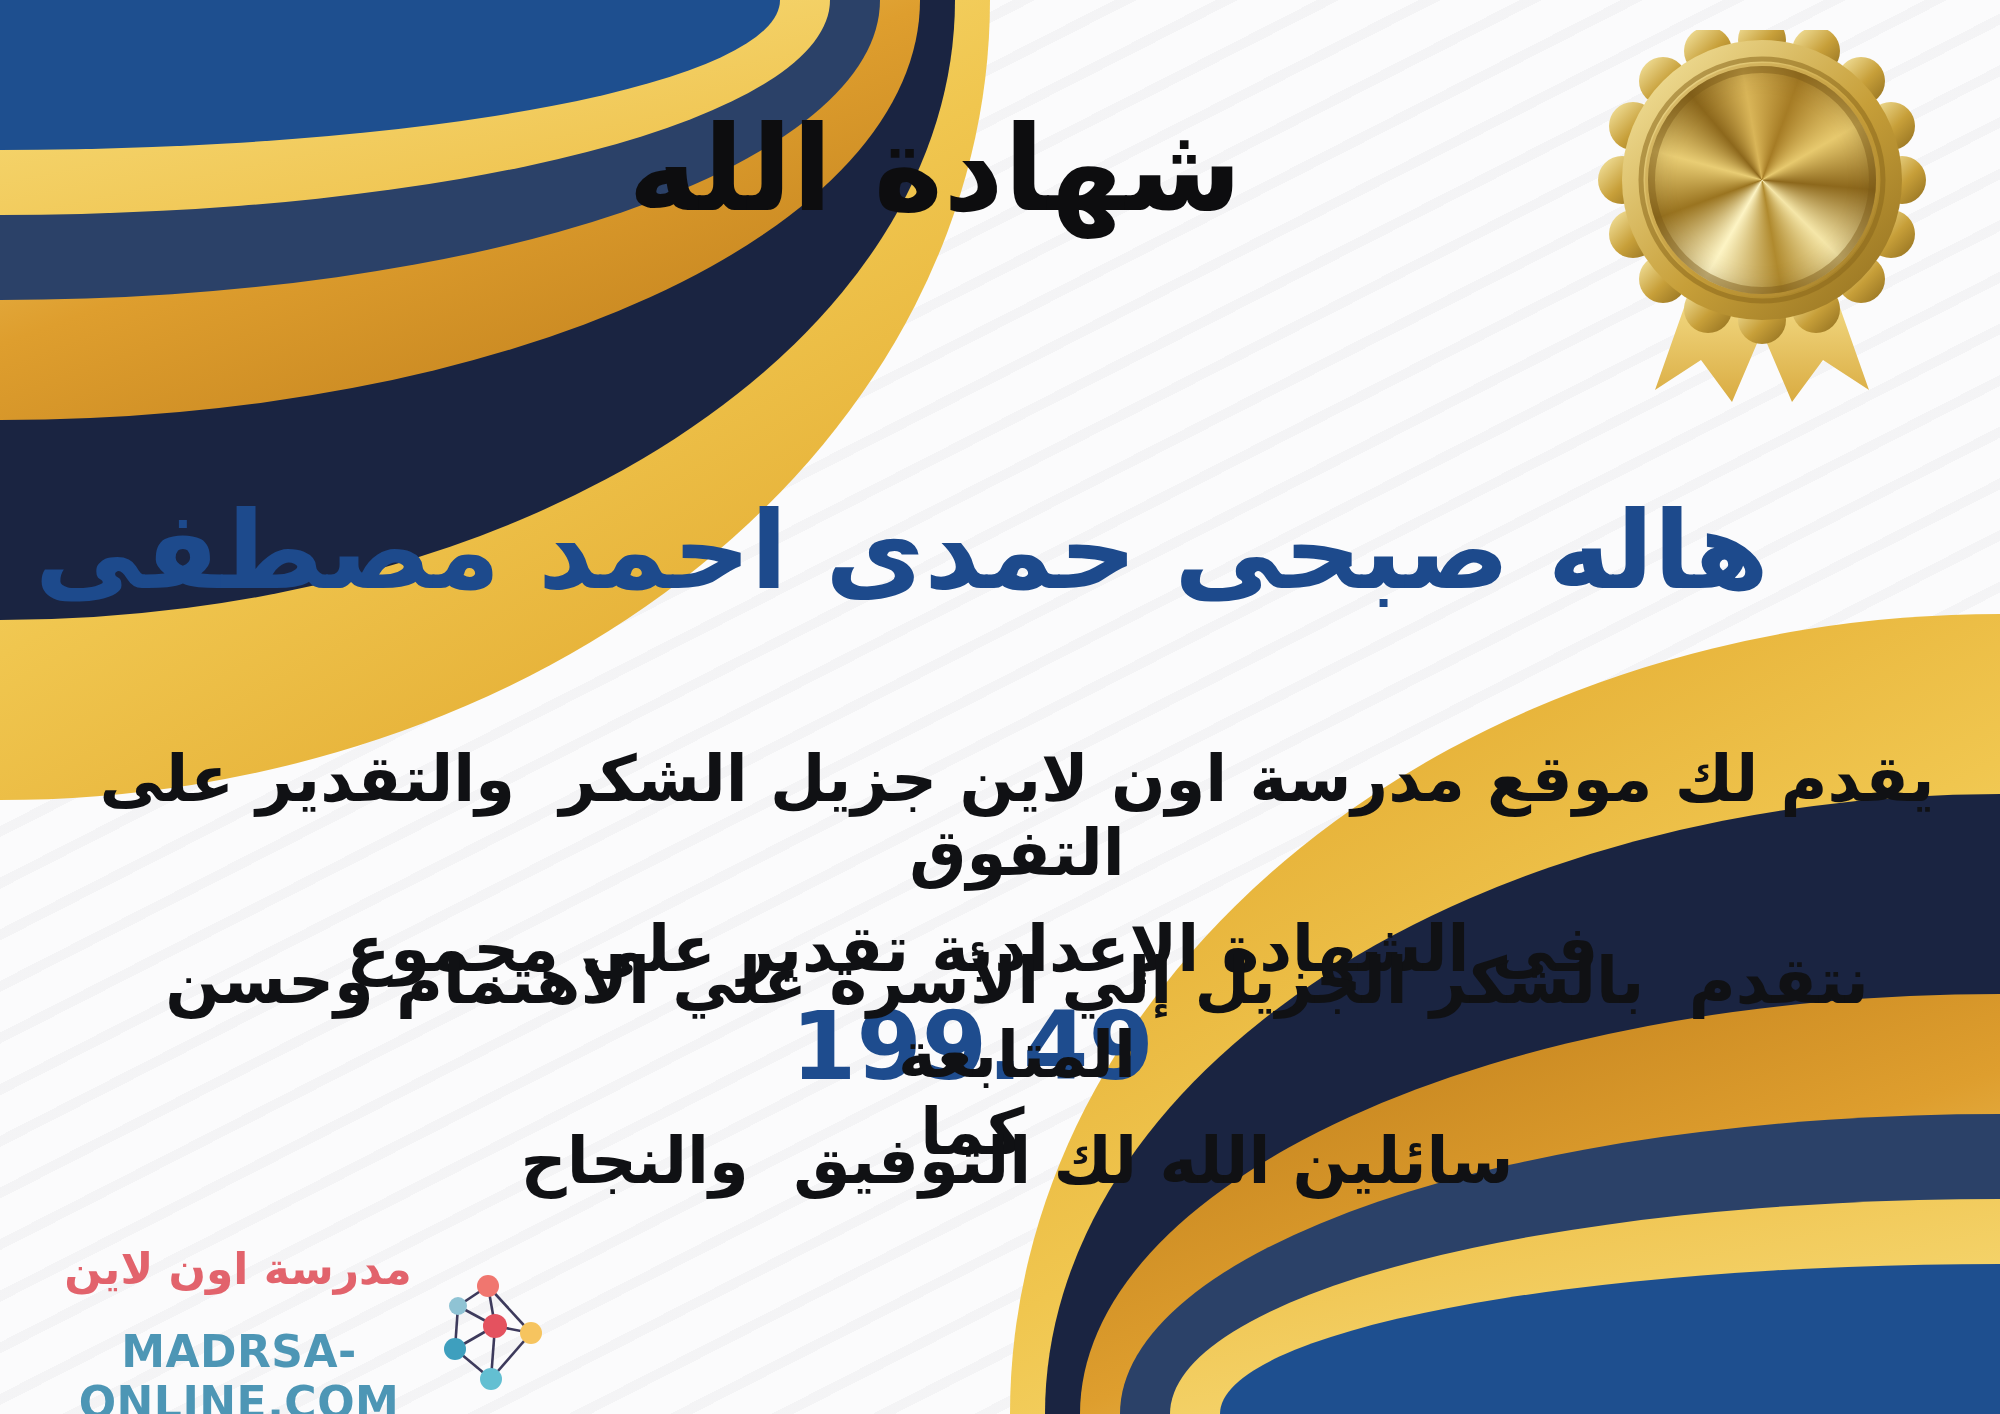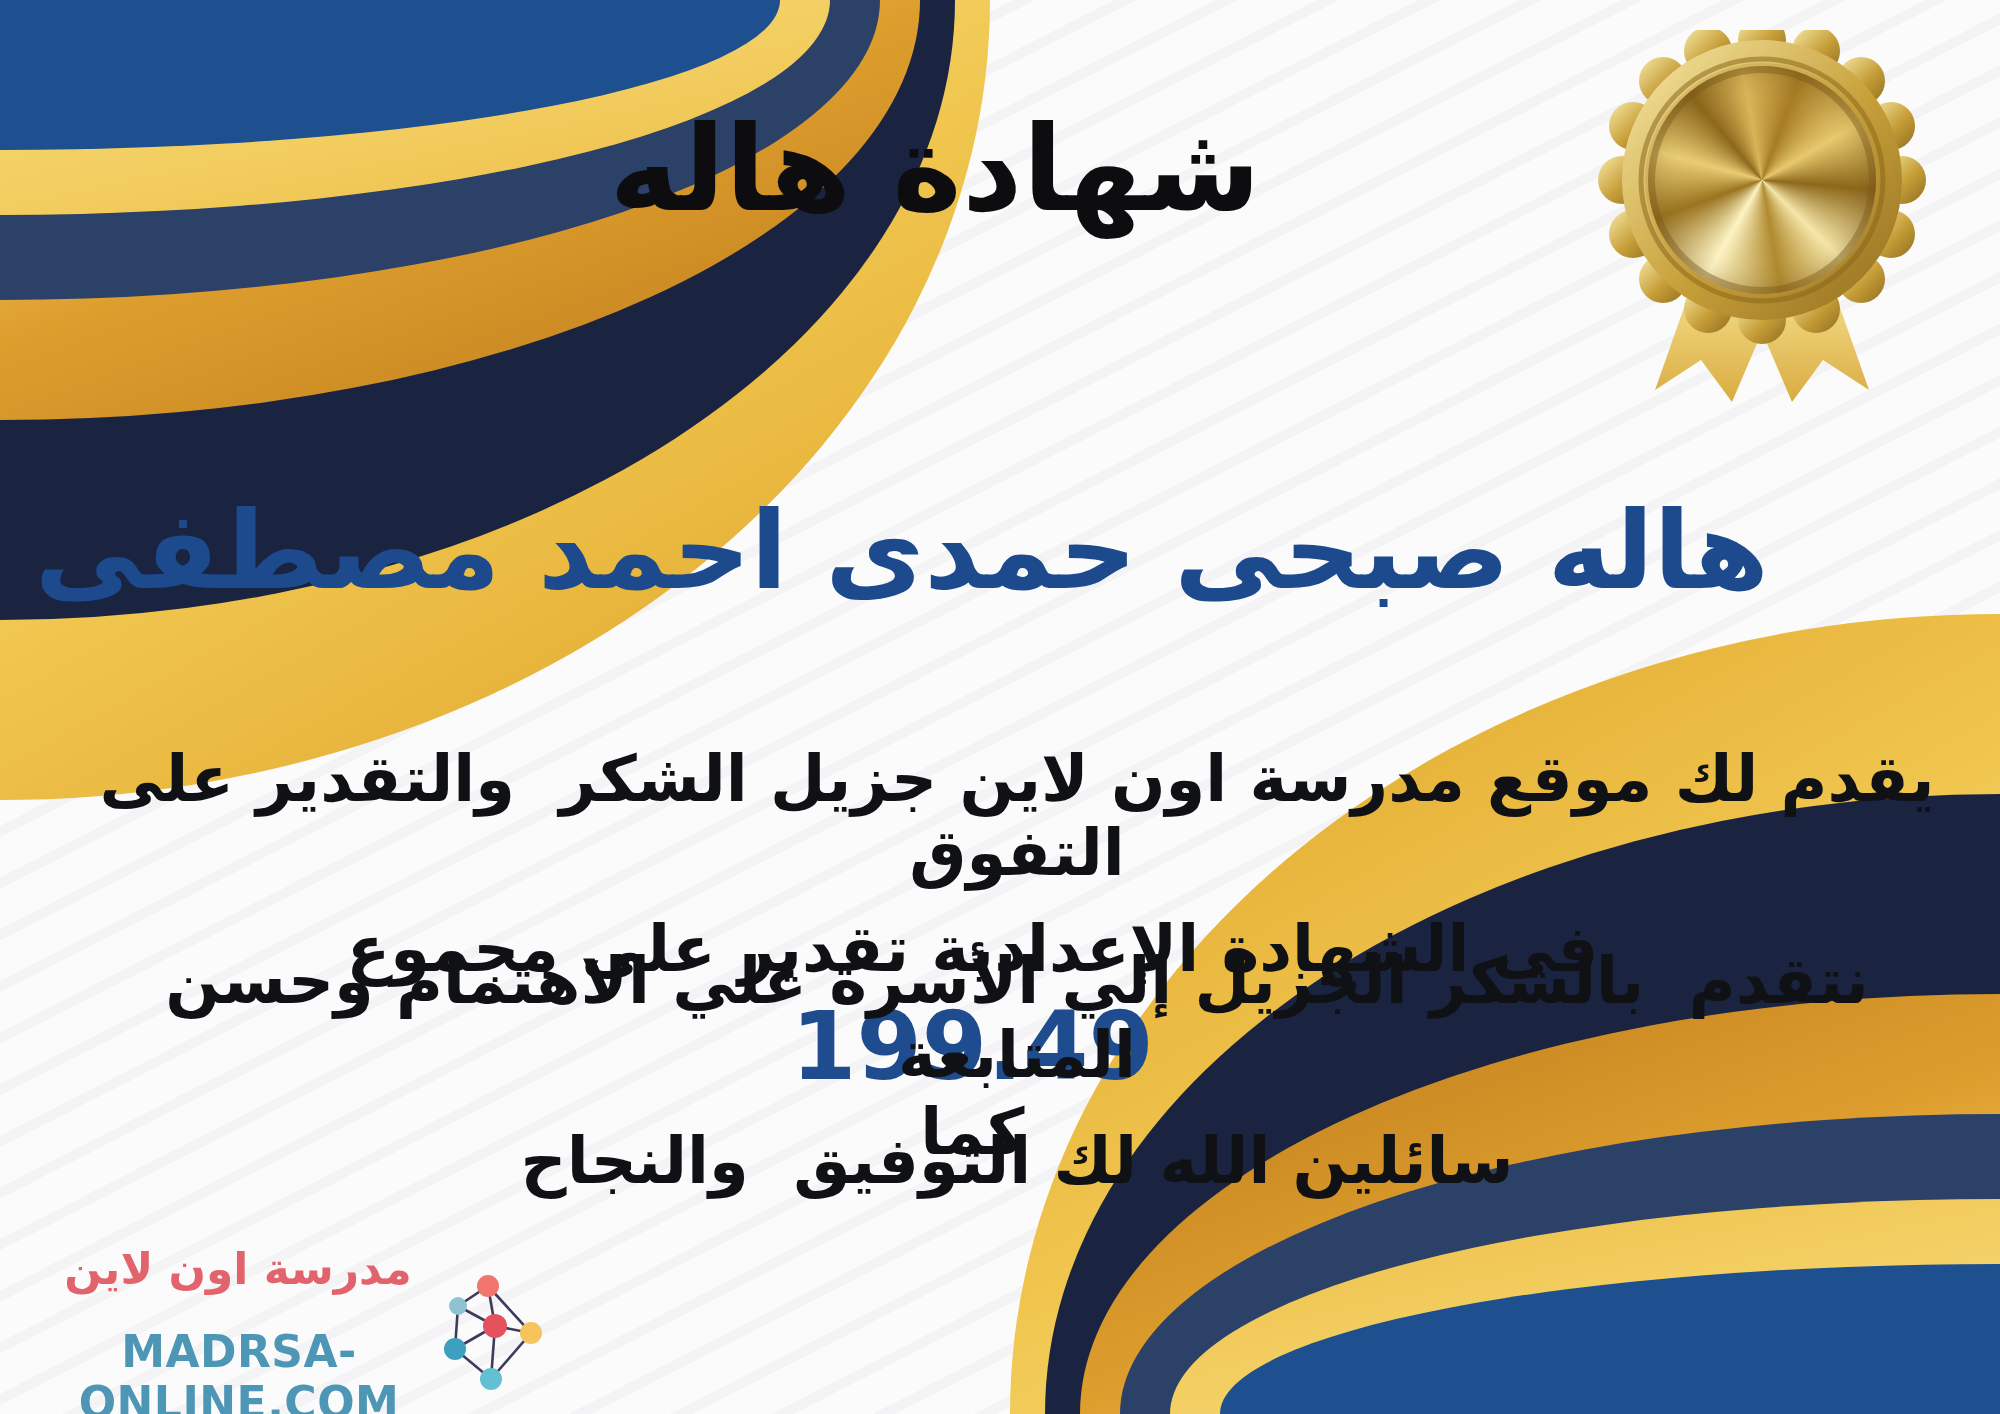--- a/index.html
+++ b/index.html
@@ -127,21 +127,21 @@
           <circle cx="219" cy="21" r="24"></circle>
         <circle cx="264" cy="51" r="24"></circle>
           <circle cx="294" cy="96" r="24"></circle>
         <circle cx="165" cy="150" r="140"></circle>
       </g>
       <circle cx="165" cy="150" r="121" fill="none" stroke="#8a671c" stroke-width="5" opacity="0.55"></circle>
     </svg>
     <div class="medal-face"></div>
   </div>
 
-  <h1 class="title">شهادة هاله</h1>
+  <h1 class="title">شهادة الله</h1>
 
   <div class="student">هاله صبحى حمدى احمد مصطفى</div>
 
   <div class="line l1">يقدم لك موقع مدرسة اون لاين جزيل الشكر  والتقدير على التفوق</div>
 
   <div class="line l2">
     <span>فى الشهادة الإعدادية تقدير على مجموع</span>
     <span class="score">199.49</span>
     <span>كما</span>
   </div>

